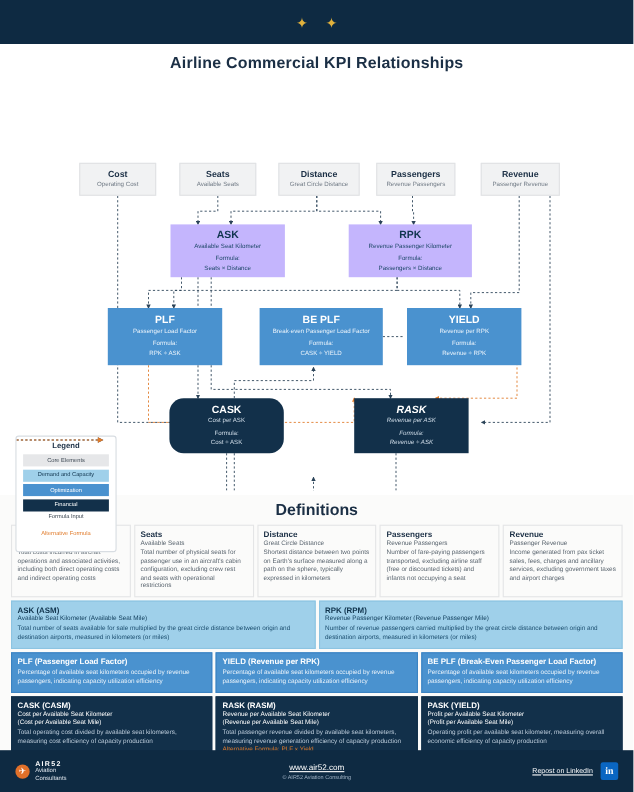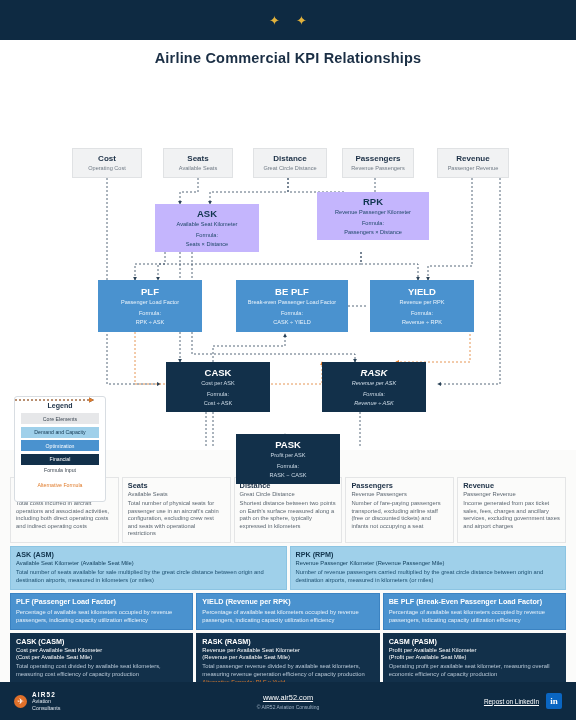--- a/index.html
+++ b/index.html
@@ -227,21 +227,21 @@
       <div class="t">Revenue</div>
       <div class="s">Passenger Revenue</div>
     </div>
 
     <div class="node n-light" style="left:155px; top:138px;">
       <div class="t">ASK</div>
       <div class="s">Available Seat Kilometer</div>
       <div class="fl">Formula:</div>
       <div class="s">Seats × Distance</div>
     </div>
-    <div class="node n-light" style="left:317px; top:126px; width:112px;">
+    <div class="node n-light" style="left:317px; top:138px; width:112px;">
       <div class="t">RPK</div>
       <div class="s">Revenue Passenger Kilometer</div>
       <div class="fl">Formula:</div>
       <div class="s">Passengers × Distance</div>
     </div>
 
     <div class="node n-mid" style="left:98px; top:214px;">
       <div class="t">PLF</div>
       <div class="s">Passenger Load Factor</div>
       <div class="fl">Formula:</div>
@@ -253,37 +253,31 @@
       <div class="fl">Formula:</div>
       <div class="s">CASK ÷ YIELD</div>
     </div>
     <div class="node n-mid" style="left:370px; top:214px;">
       <div class="t">YIELD</div>
       <div class="s">Revenue per RPK</div>
       <div class="fl">Formula:</div>
       <div class="s">Revenue ÷ RPK</div>
     </div>
 
-    <div class="node n-dark" style="left:166px; top:296px;">
+    <div class="node n-dark" style="left:154px; top:296px;border-radius:13px;">
       <div class="t">CASK</div>
       <div class="s">Cost per ASK</div>
       <div class="fl">Formula:</div>
       <div class="s">Cost ÷ ASK</div>
     </div>
     <div class="node n-dark" style="left:322px; top:296px;font-style:italic;">
       <div class="t">RASK</div>
       <div class="s">Revenue per ASK</div>
       <div class="fl">Formula:</div>
       <div class="s">Revenue ÷ ASK</div>
-    </div>
-    <div class="node n-dark" style="left:236px; top:368px;">
-      <div class="t">PASK</div>
-      <div class="s">Profit per ASK</div>
-      <div class="fl">Formula:</div>
-      <div class="s">RASK − CASK</div>
     </div>
 
     <div class="legend">
       <div class="lg-title">Legend</div>
       <div class="sw sw-core">Core Elements</div>
       <div class="sw sw-demand">Demand and Capacity</div>
       <div class="sw sw-opt">Optimization</div>
       <div class="sw sw-fin">Financial</div>
       <div class="lg-line-label">Formula Input</div>
       <div class="lg-line">
@@ -381,21 +375,21 @@
       <div class="alt"></div>
     </div>
     <div class="cell c-dark">
       <div class="h">RASK (RASM)</div>
       <div class="sub">Revenue per Available Seat Kilometer</div>
       <div class="sub">(Revenue per Available Seat Mile)</div>
       <div class="body">Total passenger revenue divided by available seat kilometers, measuring revenue generation efficiency of capacity production</div>
       <div class="alt">Alternative Formula: PLF x Yield</div>
     </div>
     <div class="cell c-dark">
-      <div class="h">CASM (PASM)</div>
+      <div class="h">PASK (YIELD)</div>
       <div class="sub">Profit per Available Seat Kilometer</div>
       <div class="sub">(Profit per Available Seat Mile)</div>
       <div class="body">Operating profit per available seat kilometer, measuring overall economic efficiency of capacity production</div>
       <div class="alt"></div>
     </div>
   </div>
 </div>
 
 <div class="footer">
   <div class="logo">

